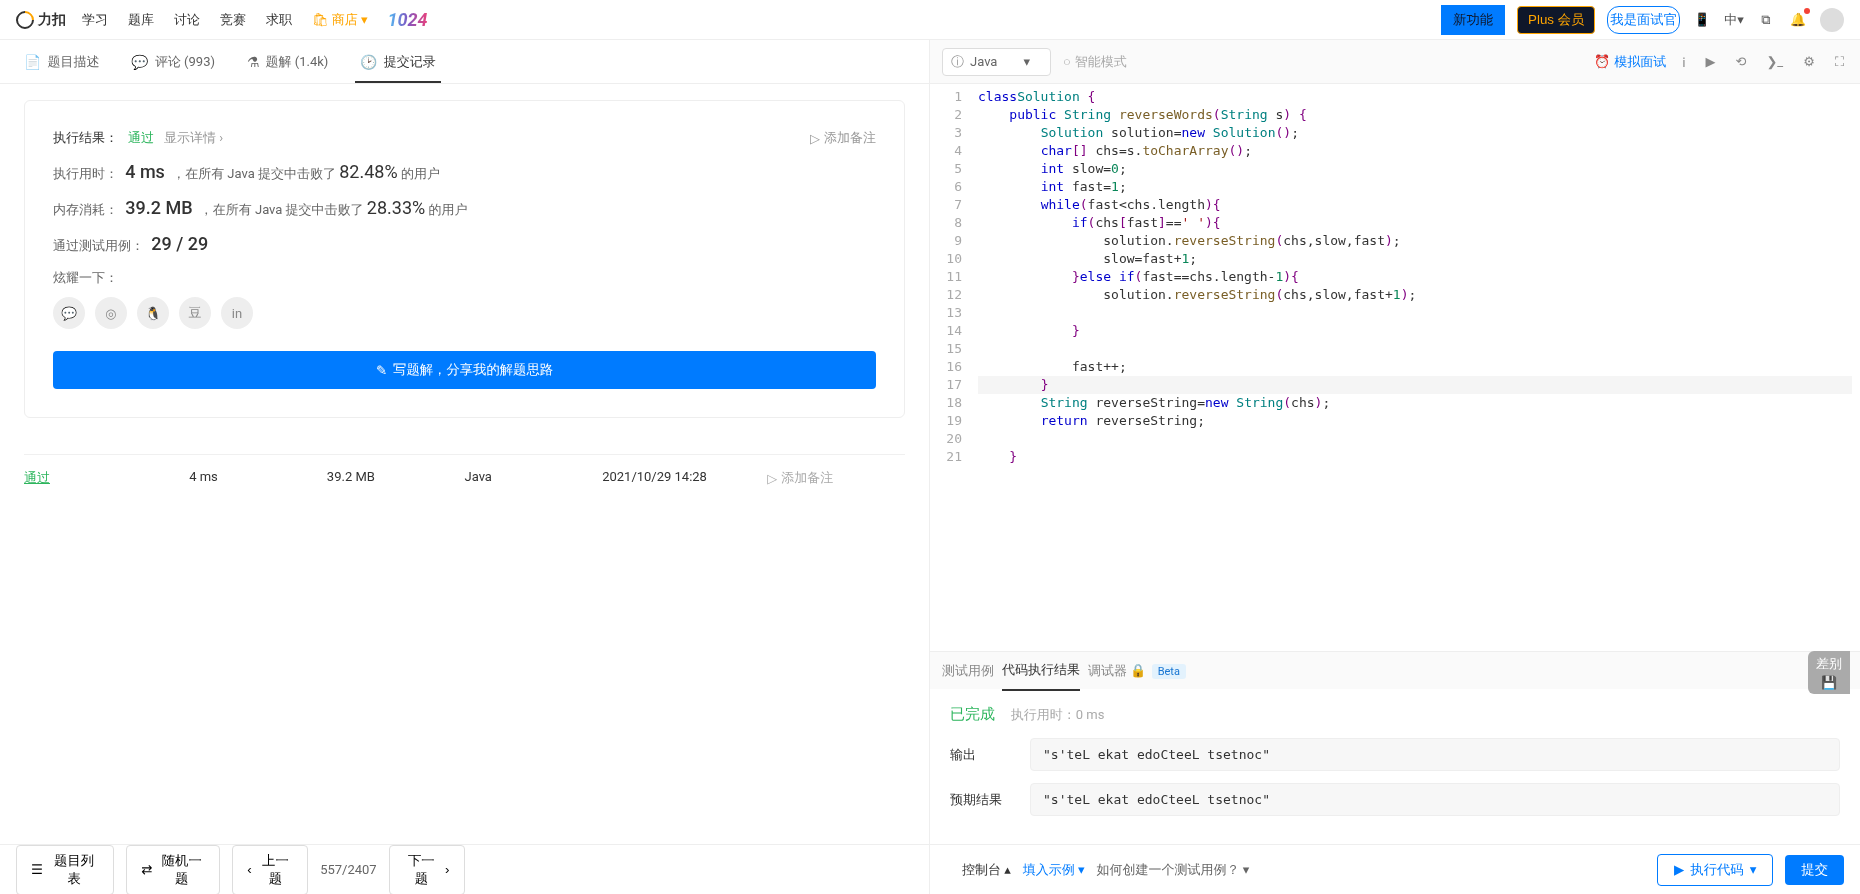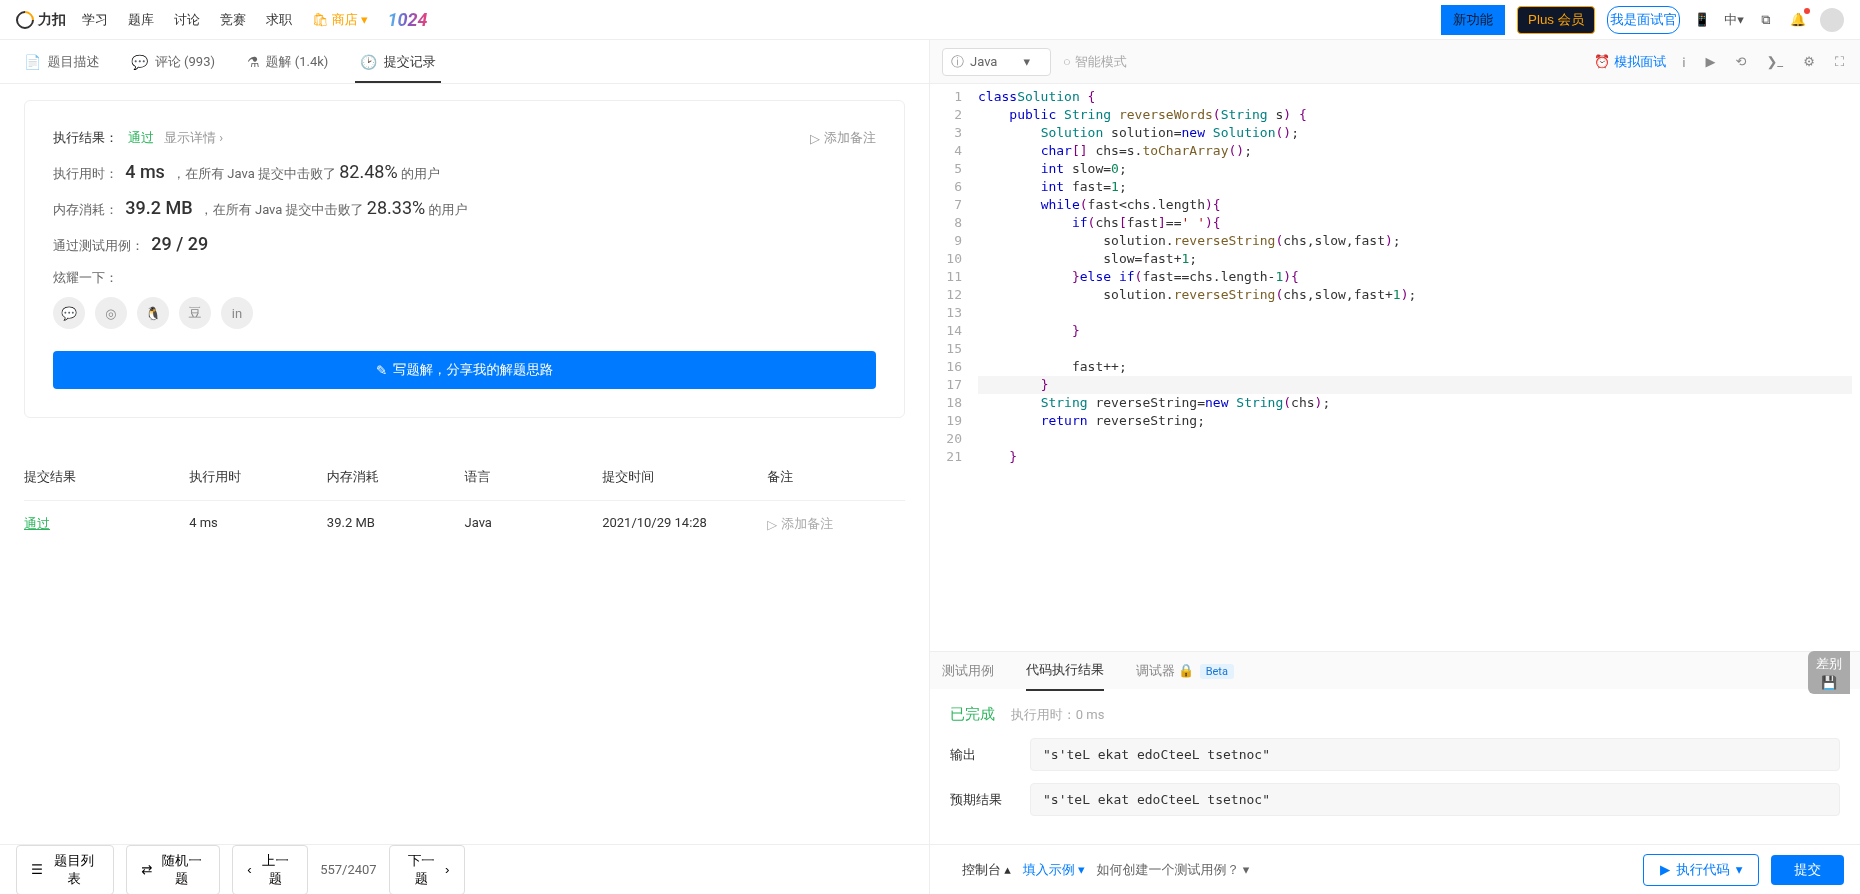--- a/index.html
+++ b/index.html
@@ -57,21 +57,21 @@
 .gutter { width: 40px; text-align: right; color: #aaa; padding: 4px 8px 4px 0; background: #fff; user-select: none; }
 .code { flex: 1; padding: 4px 8px; white-space: pre; overflow: auto; position: relative; }
 .code-line { height: 18px; }
 .line-highlight { background: #f5f5f5; }
 .kw { color: #0000cc; }
 .cls { color: #008080; }
 .mth { color: #795E26; }
 .str { color: #a31515; }
 .num { color: #098658; }
 .br { color: #800080; }
-.console-tabs { height: 38px; display: flex; align-items: center; padding: 0 12px; border-top: 1px solid #eee; background: #fafafa; gap: 32px; }
+.console-tabs { height: 38px; display: flex; align-items: center; padding: 0 12px; border-top: 1px solid #eee; background: #fafafa; gap: 8px; }
 .ctab { cursor: pointer; color: #888; padding: 10px 0; }
 .ctab.active { color: #333; border-bottom: 2px solid #333; }
 .ctab-lock { color: #FFA500; }
 .beta-badge { background: #e3f2fd; color: #1976d2; padding: 1px 6px; border-radius: 3px; font-size: 11px; margin-left: 2px; }
 .ctab-chev { margin-left: auto; color: #888; cursor: pointer; }
 .console-body { padding: 16px 20px; overflow-y: auto; }
 .done-status { color: #2db55d; font-size: 15px; margin-bottom: 14px; }
 .done-time { color: #aaa; font-size: 13px; margin-left: 12px; }
 .io-row { display: flex; align-items: center; margin-bottom: 12px; gap: 20px; }
 .io-label { width: 60px; color: #333; }
@@ -80,21 +80,21 @@
 .bottom-bar { height: 50px; border-top: 1px solid #eee; display: flex; align-items: center; padding: 0 16px; }
 .bb-btn { border: 1px solid #ddd; background: #fff; padding: 6px 14px; border-radius: 4px; cursor: pointer; display: flex; align-items: center; gap: 6px; }
 .bb-left { display: flex; gap: 12px; align-items: center; width: 50%; }
 .bb-center { display: flex; gap: 12px; align-items: center; margin-left: auto; }
 .bb-right { display: flex; gap: 12px; align-items: center; width: 50%; padding-left: 16px; }
 .bb-counter { color: #666; }
 .bb-console { color: #333; }
 .bb-link { color: #007bff; cursor: pointer; }
 .bb-help { color: #666; cursor: pointer; }
 .bb-run { border: 1px solid #007bff; color: #007bff; background: #fff; padding: 6px 16px; border-radius: 4px; cursor: pointer; display: flex; align-items: center; gap: 6px; }
-.bb-submit { background: #007bff; color: #fff; border: none; padding: 6px 23px; border-radius: 4px; cursor: pointer; }
+.bb-submit { background: #007bff; color: #fff; border: none; padding: 6px 16px; border-radius: 4px; cursor: pointer; }
 </style>
 </head>
 <body>
 
 <div class="top-nav">
   <div class="logo">
     <div class="logo-icon"></div>
     <span class="logo-text">力扣</span>
   </div>
   <div class="nav-items">
@@ -170,28 +170,20 @@
             <div class="share-icon">💬</div>
             <div class="share-icon">◎</div>
             <div class="share-icon">🐧</div>
             <div class="share-icon">豆</div>
             <div class="share-icon">in</div>
           </div>
         </div>
         <button class="write-solution">✎ <span>写题解，分享我的解题思路</span></button>
       </div>
       <div class="history-table">
-        <div class="table-head">
-          <div>提交结果</div>
-          <div>执行用时</div>
-          <div>内存消耗</div>
-          <div>语言</div>
-          <div>提交时间</div>
-          <div>备注</div>
-        </div>
         <div class="table-row">
           <div><span class="pass-link">通过</span></div>
           <div>4 ms</div>
           <div>39.2 MB</div>
           <div>Java</div>
           <div>2021/10/29 14:28</div>
           <div class="note-cell">▷ <span>添加备注</span></div>
         </div>
       </div>
     </div>

